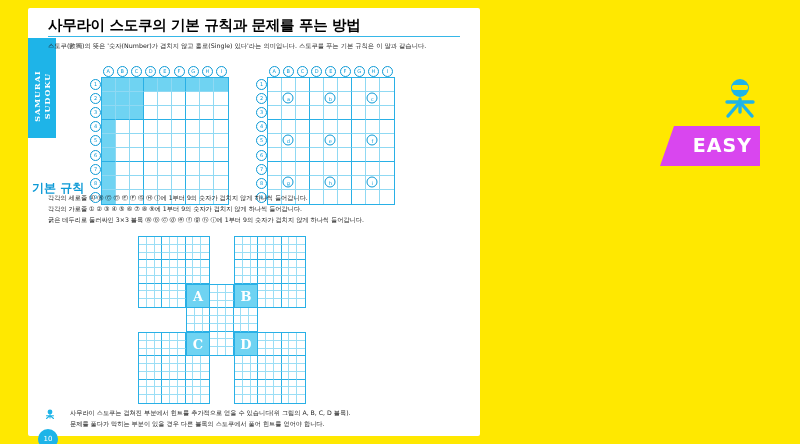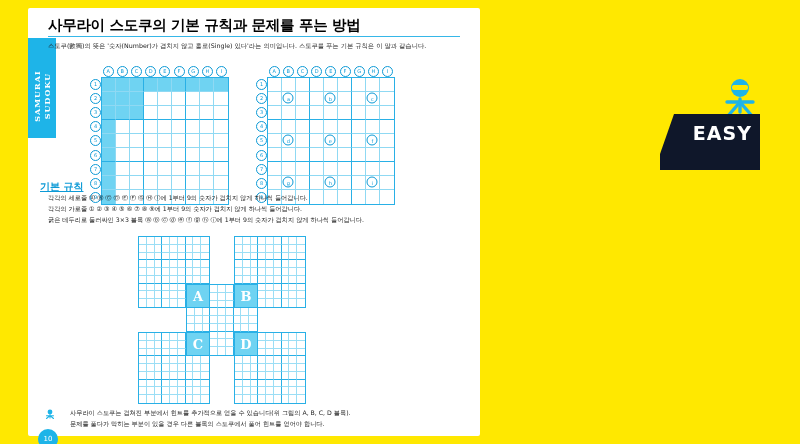--- a/index.html
+++ b/index.html
@@ -67,21 +67,21 @@
   .g9 .c.lastc{border-right:none;}
   .g9 .c.lastr{border-bottom:none;}
   .g9 .c.hi{background:#6fd3f2;}
   .g9 .c .lbl{
     position:absolute;left:50%;top:50%;transform:translate(-50%,-50%);
     width:9px;height:9px;border:0.7px solid #0d9ad6;border-radius:50%;
     font-size:5px;color:#0d9ad6;display:flex;align-items:center;justify-content:center;
   }
 
   .rules-title{
-    position:absolute;left:12px;top:172px;font-size:10px;color:#0d9ad6;font-weight:bold;text-decoration:underline;
+    position:absolute;left:4px;top:172px;font-size:12px;color:#0d9ad6;font-weight:bold;
   }
   .rules{
     position:absolute;left:20px;top:184px;width:420px;
     font-size:6.2px;line-height:11px;color:#222;
   }
 
   
   .samurai{position:absolute;left:110px;top:228px;width:240px;height:160px;}
   .sg{
     position:absolute;width:72px;height:72px;
@@ -108,21 +108,21 @@
     position:absolute;left:10px;top:398px;width:24px;text-align:center;
   }
   .pagenum .dot{
     width:20px;height:20px;border-radius:50%;background:#1eb4e8;color:#fff;
     font-size:7px;display:flex;align-items:center;justify-content:center;margin-top:11px;
   }
   .tinyfig{width:20px;height:12px;position:relative;margin:0 auto;}
 
   
   .easy-tab{
-    position:absolute;left:660px;top:114px;width:100px;height:56px;background:#0f172a;
+    position:absolute;left:660px;top:126px;width:100px;height:40px;background:#d946ef;
   }
   .easy-tab .notch{
     position:absolute;left:0;top:0;width:0;height:0;
     border-left:14px solid #ffe800;border-bottom:40px solid transparent;
   }
   .easy-text{
     position:absolute;right:8px;top:8px;color:#ffffff;font-weight:bold;font-size:19px;
     letter-spacing:1px;font-family:"DejaVu Sans","Liberation Sans",sans-serif;
   }
   .mascot{position:absolute;left:718px;top:78px;width:44px;height:52px;}

